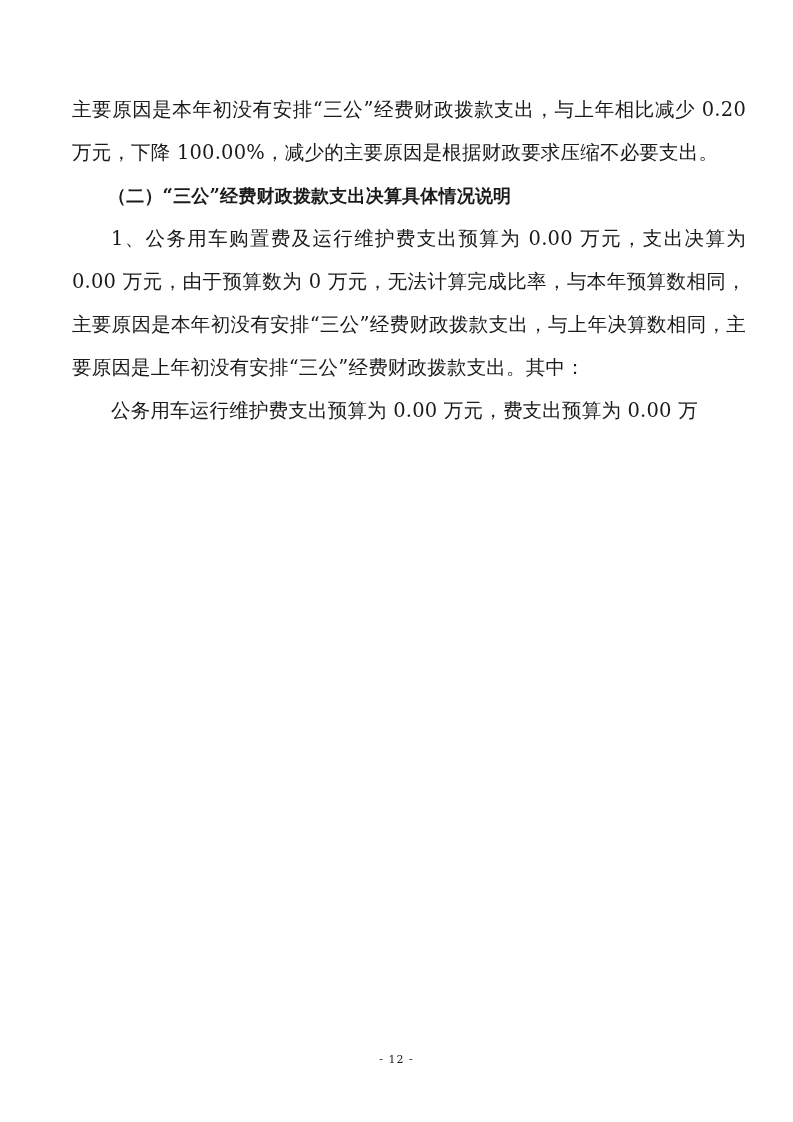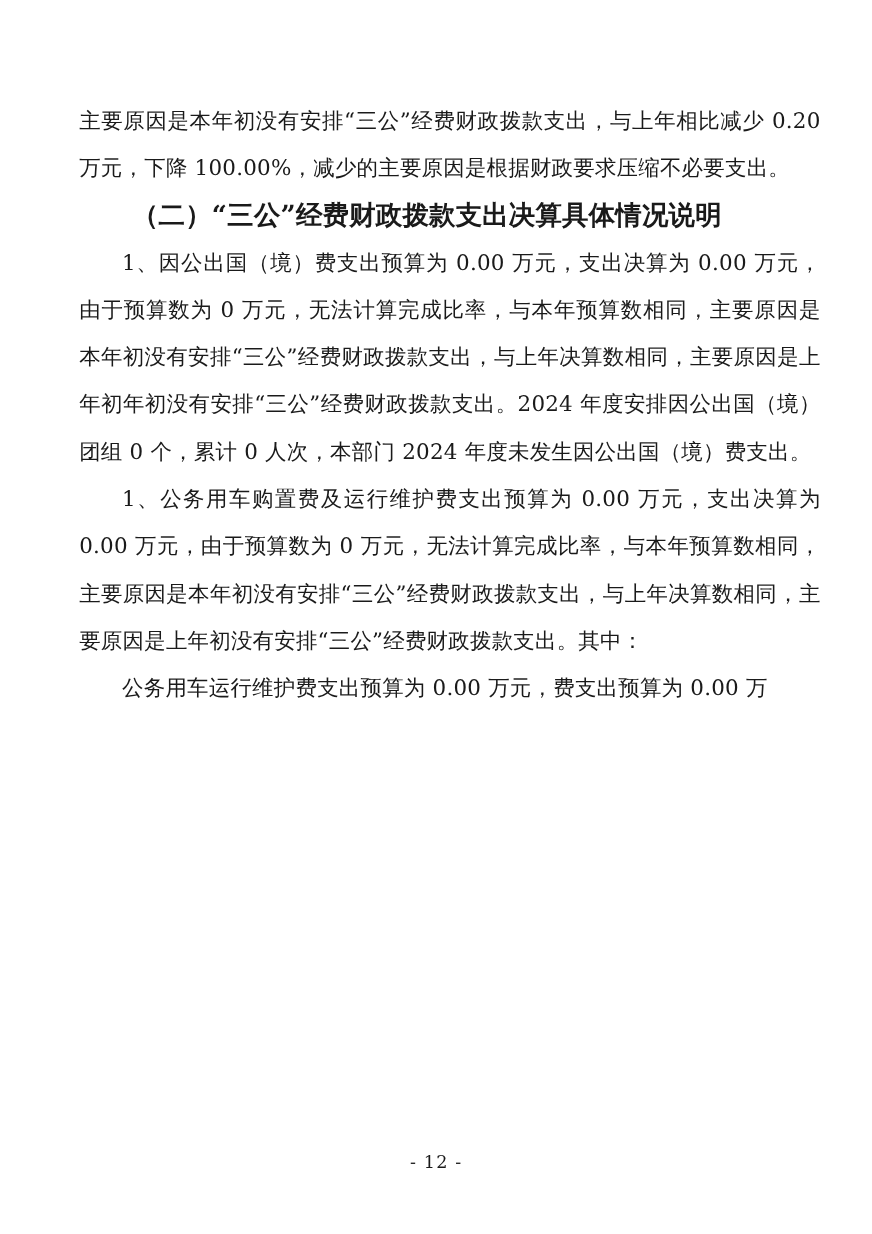--- a/index.html
+++ b/index.html
@@ -33,43 +33,42 @@
   }
   .para {
     margin: 0;
     text-indent: 2em;
   }
   .para.no-indent {
     text-indent: 0;
   }
   .heading {
     margin: 0;
-    font-size: 24px;
+    font-size: 18px;
     line-height: 43px;
     font-weight: bold;
     text-indent: 2em;
     letter-spacing: 0.2px;
   }
   .footer {
     position: absolute;
     left: 0;
     right: 0;
     bottom: 56px;
     text-align: center;
-    font-size: 16px;
+    font-size: 11px;
     letter-spacing: 1px;
     color: #1a1a1a;
     font-family: "DejaVu Serif", "Liberation Serif", serif;
   }
 </style>
 </head>
 <body>
 
 <div class="page">
   <div class="body-text">
     <p class="para no-indent">主要原因是本年初没有安排“三公”经费财政拨款支出，与上年相比减少 0.20 万元，下降 100.00%，减少的主要原因是根据财政要求压缩不必要支出。</p>
     <p class="heading">（二）“三公”经费财政拨款支出决算具体情况说明</p>
-    <p class="para">1、因公出国（境）费支出预算为 0.00 万元，支出决算为 0.00 万元，由于预算数为 0 万元，无法计算完成比率，与本年预算数相同，主要原因是本年初没有安排“三公”经费财政拨款支出，与上年决算数相同，主要原因是上年初年初没有安排“三公”经费财政拨款支出。2024 年度安排因公出国（境）团组 0 个，累计 0 人次，本部门 2024 年度未发生因公出国（境）费支出。</p>
     <p class="para">1、公务用车购置费及运行维护费支出预算为 0.00 万元，支出决算为 0.00 万元，由于预算数为 0 万元，无法计算完成比率，与本年预算数相同，主要原因是本年初没有安排“三公”经费财政拨款支出，与上年决算数相同，主要原因是上年初没有安排“三公”经费财政拨款支出。其中：</p>
     <p class="para">公务用车运行维护费支出预算为 0.00 万元，费支出预算为 0.00 万</p>
   </div>
   <div class="footer">- 12 -</div>
 </div>
 
 </body></html>

